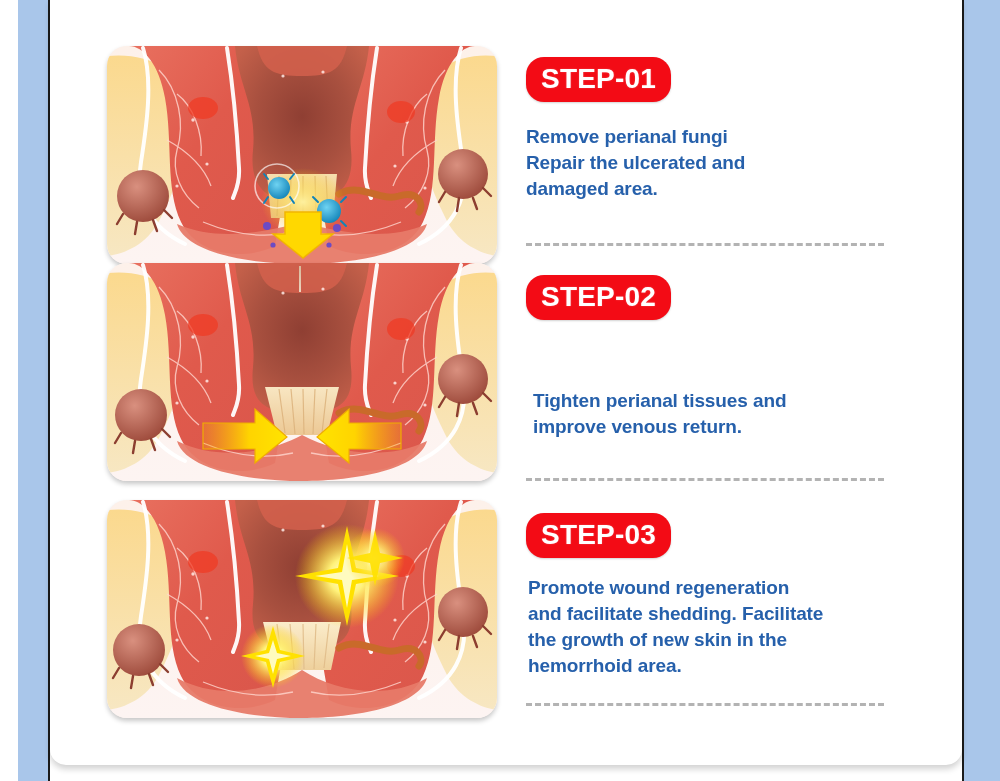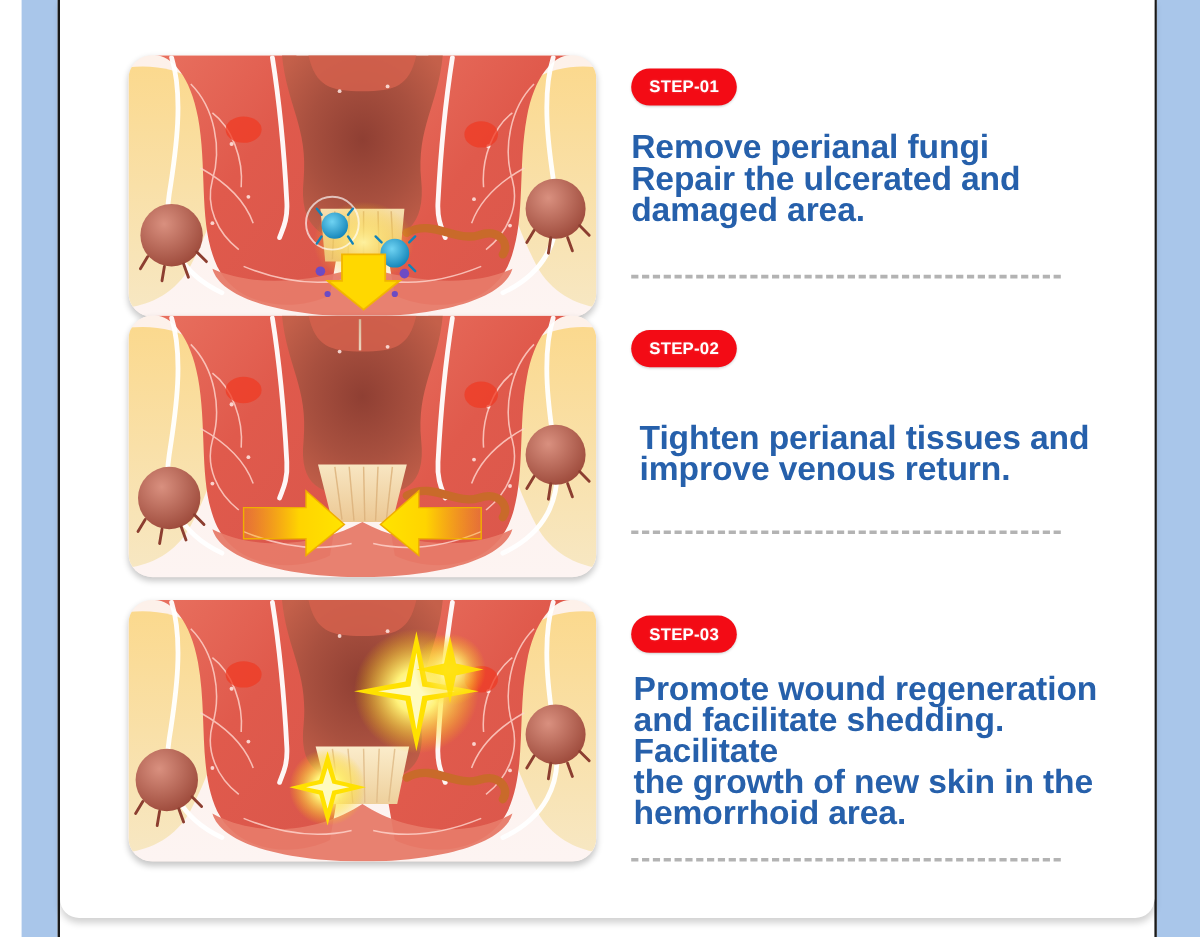--- a/index.html
+++ b/index.html
@@ -84,48 +84,48 @@
     flex:1 1 auto;
     padding-left:29px;
     padding-top:0px;
     position:relative;
   }
   .badge{
     display:inline-block;
     background:#f30b15;
     color:#ffffff;
     font-weight:bold;
-    font-size:14px;
+    font-size:28px;
     letter-spacing:0.2px;
     line-height:1;
     padding:8px 15px 9px 15px;
     border-radius:18px;
     box-shadow:0 1px 2px rgba(0,0,0,.18);
     text-shadow:0 0 2px rgba(255,255,255,.25);
   }
   .desc{
     color:#2660ab;
     font-weight:bold;
-    font-size:28px;
+    font-size:19px;
     line-height:26px;
     letter-spacing:-0.1px;
     white-space:pre-line;
     margin:0;
   }
   .dash{
     border:0;border-top:3px dashed #b3b3b3;
     margin:0;
   }
   
   #txt-0 .badge{margin-top:11px;}
   #txt-0 .desc{margin-top:22px;}
   #txt-0 .dash{margin-top:41px;width:358px;}
 
   #txt-1 .badge{margin-top:12px;}
-  #txt-1 .desc{margin-top:46px;margin-left:7px;}
+  #txt-1 .desc{margin-top:68px;margin-left:7px;}
   #txt-1 .dash{margin-top:38px;width:358px;}
 
   #txt-2 .badge{margin-top:13px;}
   #txt-2 .desc{margin-top:17px;margin-left:2px;}
   #txt-2 .dash{margin-top:24px;width:358px;}
 </style>
 </head>
 <body>
 
 <div id="page">

